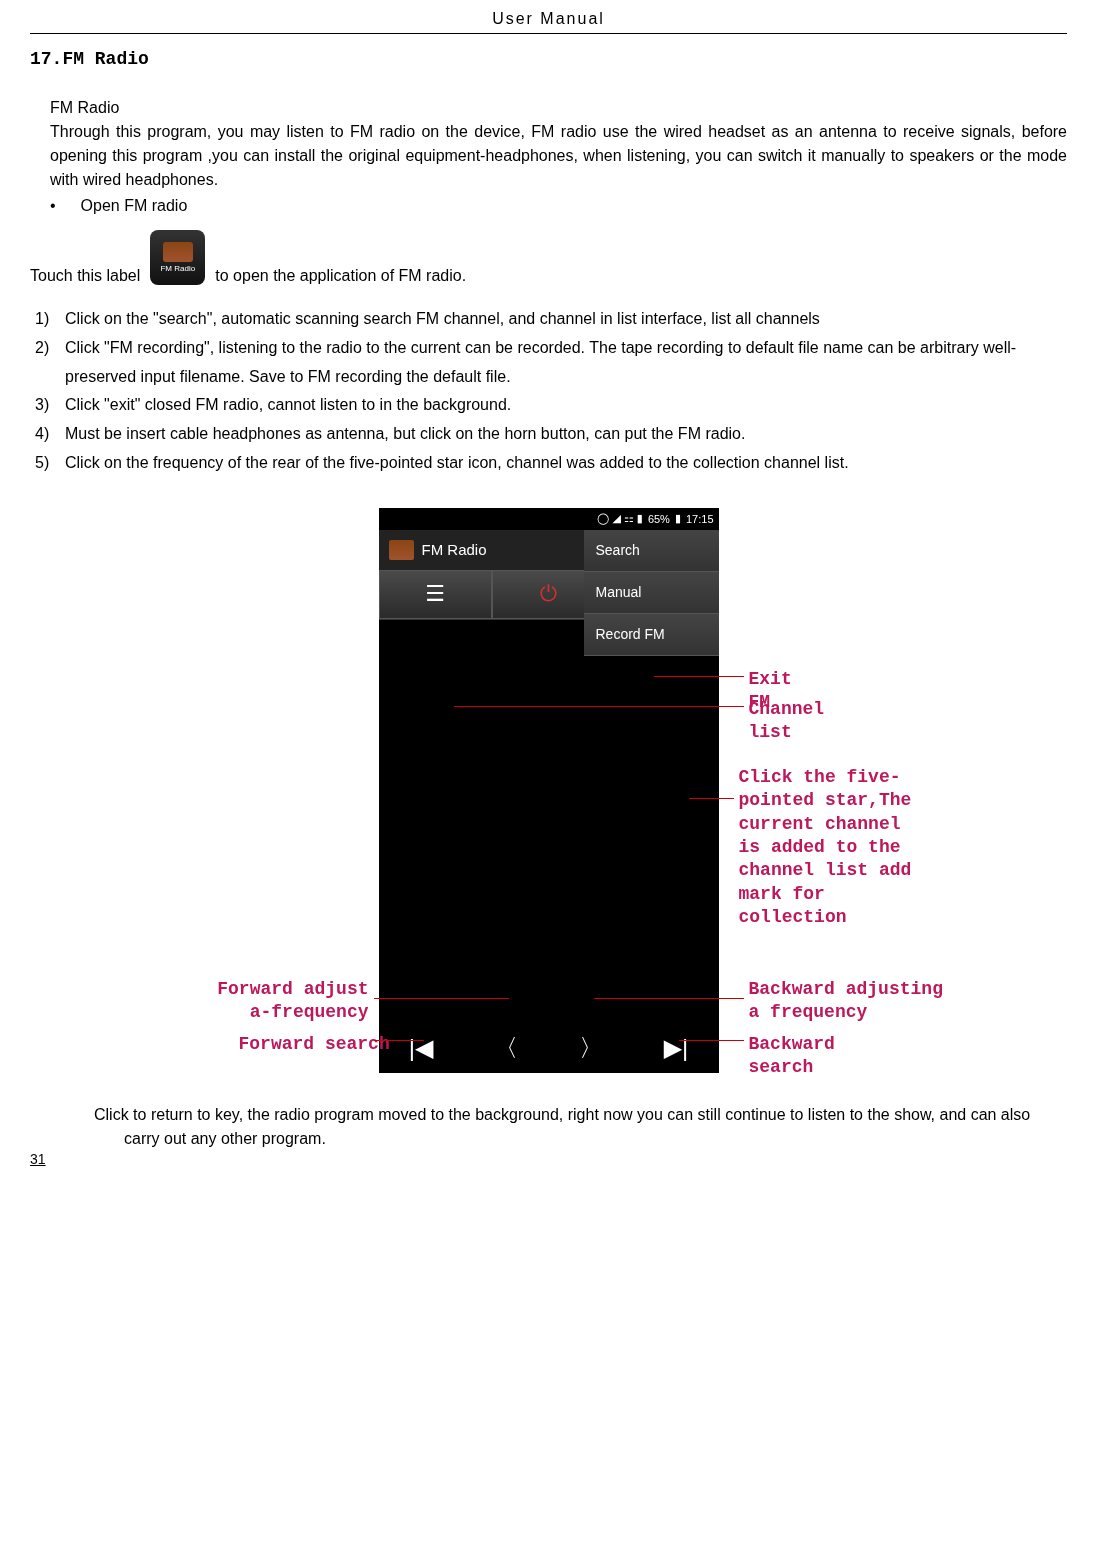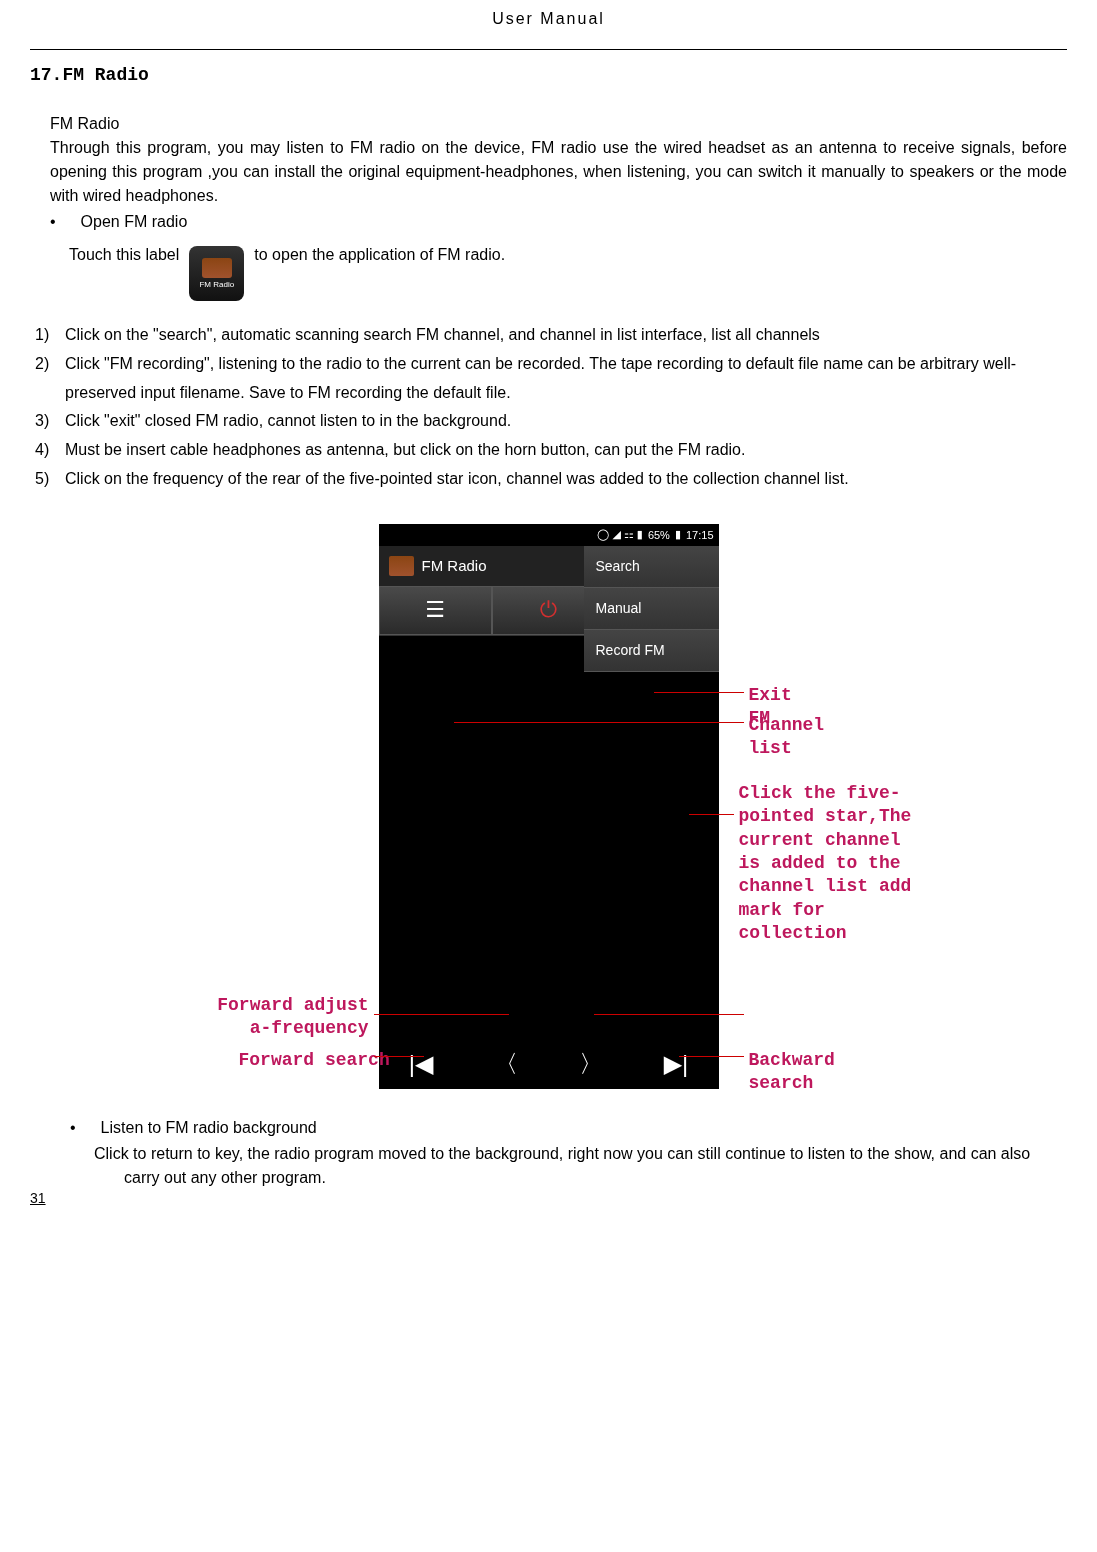--- a/index.html
+++ b/index.html
@@ -11,21 +11,21 @@
       font-family: Arial, sans-serif;
       width: 1097px;
       margin: 0 auto;
       padding: 10px 30px;
       background: white;
       color: #000;
     }
     .header {
       text-align: center;
       font-size: 16px;
-      padding-bottom: 21px;
+      padding-bottom: 5px;
       border-bottom: 1px solid #000;
       letter-spacing: 2px;
     }
     .section-title {
       font-family: 'Courier New', monospace;
       font-weight: bold;
       font-size: 18px;
       margin-top: 15px;
       margin-bottom: 30px;
     }
@@ -46,23 +46,22 @@
       list-style: none;
     }
     .bullet-list li::before {
       content: "•";
       margin-right: 25px;
     }
     .touch-label {
       font-size: 16px;
       margin-top: 15px;
       display: flex;
-      align-items: flex-start;
+      align-items: flex-end;
       gap: 10px;
-      margin-left: 39px;
     }
     .app-icon {
       width: 55px;
       height: 55px;
       background: linear-gradient(#333, #111);
       border-radius: 8px;
       display: inline-flex;
       flex-direction: column;
       align-items: center;
       justify-content: center;
@@ -333,27 +332,25 @@
 
     <div class="annotation" style="top:258px; left:360px; width:190px;">Click the five-pointed star,The current channel is added to the channel list add mark for collection</div>
     <div class="anno-line" style="top:290px; left:310px; width:45px;"></div>
 
     <div class="annotation" style="top:470px; left:-170px; width:160px; text-align:right;">Forward adjust a-frequency</div>
     <div class="anno-line" style="top:490px; left:-5px; width:135px;"></div>
 
     <div class="annotation" style="top:525px; left:-140px;">Forward search</div>
     <div class="anno-line" style="top:532px; left:-5px; width:50px;"></div>
 
+    <div class="annotation" style="top:470px; left:370px; width:200px;">Backward adjusting a frequency</div>
     <div class="anno-line" style="top:490px; left:215px; width:150px;"></div>
 
     <div class="annotation" style="top:525px; left:370px;">Backward search</div>
     <div class="anno-line" style="top:532px; left:300px; width:65px;"></div>
   </div>
 </div>
 
 <div class="bottom-section">
-  <ul class="bullet-list2">
-    <li>Listen to FM radio background</li>
-  </ul>
   <div class="background-text">Click to return to key, the radio program moved to the background, right now you can still continue to listen to the show, and can also carry out any other program.</div>
 </div>
 
 <div class="page-num">31</div>
 
 </body></html>

